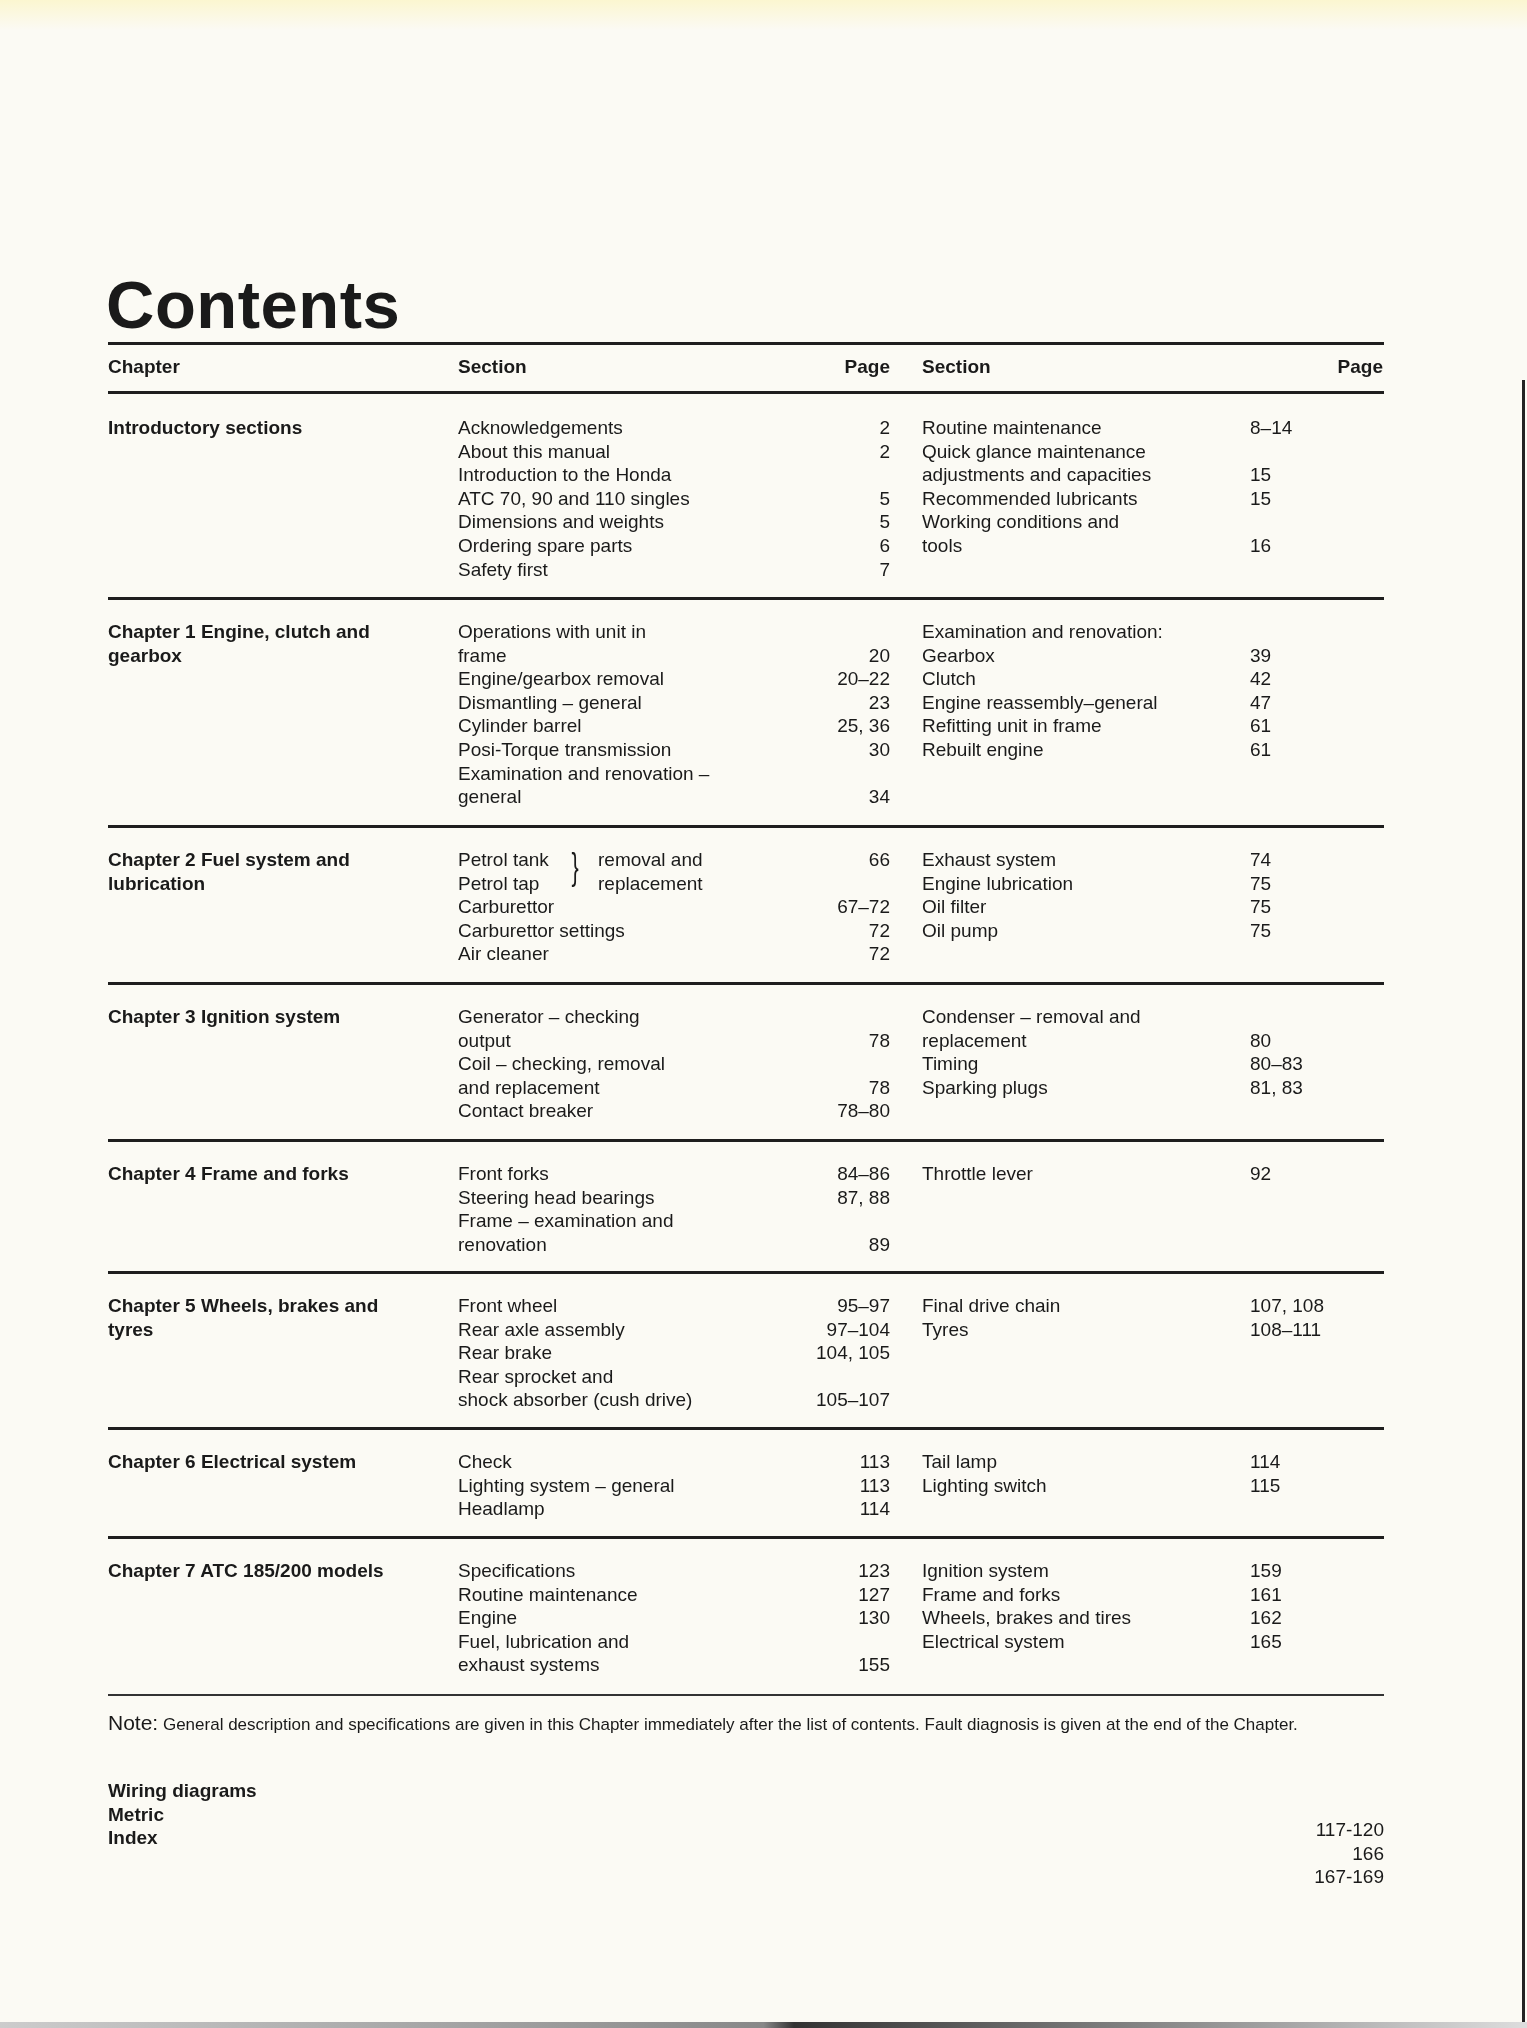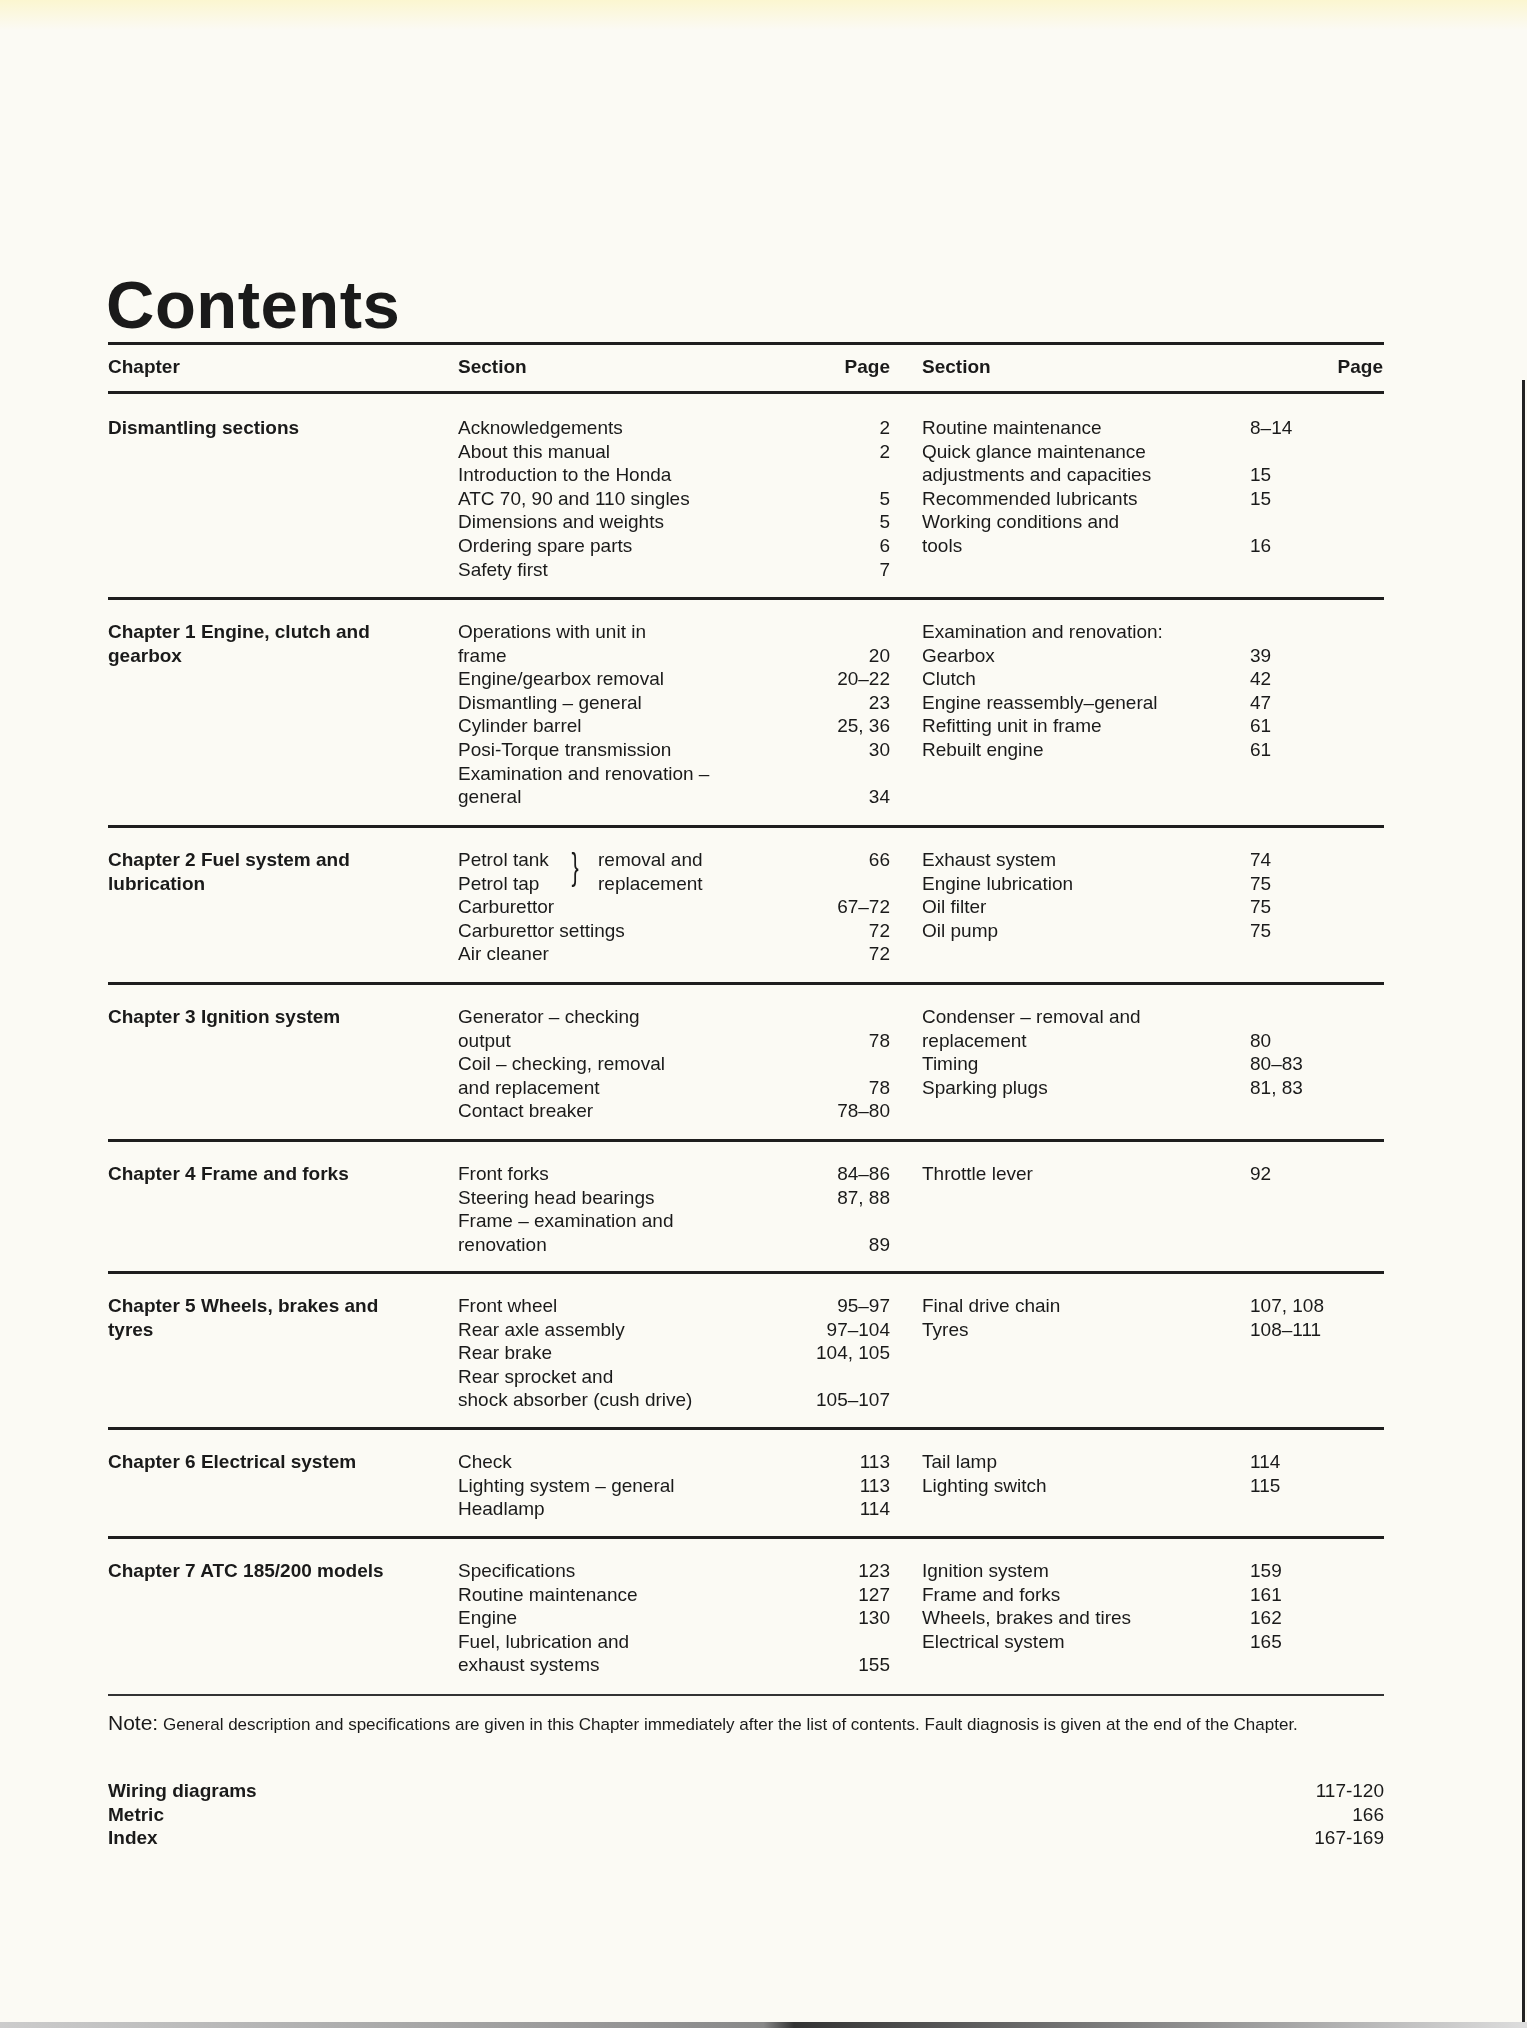--- a/index.html
+++ b/index.html
@@ -25,21 +25,21 @@
   .p1 { left:780px; width:110px; text-align:right; }
   .s2 { left:922px; width:330px; }
   .p2 { left:1250px; width:133px; text-align:left; }
   .brace-row { position:relative; }
   .brace { position:absolute; left:111px; top:-1px; font-size:22px; line-height:23px; }
   .brace-text { position:absolute; left:140px; }
   .note { position:absolute; left:108px; top:1711px; width:1276px; font-size:17px; line-height:24px; }
   .note .lbl { font-size:21px; }
   .misc { position:absolute; left:108px; top:1779px; width:1276px; font-size:19px; font-weight:bold; line-height:23.6px; }
   .misc .row { display:flex; justify-content:space-between; height:23.6px;text-align:center; }
-  .misc .pg { font-weight:normal; }
+  .misc .pg { font-weight:normal;margin-top:39px; }
 </style>
 </head>
 <body>
 
 <div class="topglow"></div>
 <div class="edge-line"></div>
 <div class="bottom-strip"></div>
 
 <div class="title">Contents</div>
 
@@ -47,21 +47,21 @@
 <div class="hdr" style="left:108px">Chapter</div>
 <div class="hdr" style="left:458px">Section</div>
 <div class="hdr" style="left:780px;width:110px;text-align:right">Page</div>
 <div class="hdr" style="left:922px">Section</div>
 <div class="hdr" style="left:1250px;width:133px;text-align:right">Page</div>
 <div class="rule" style="top:391px"></div>
 
 <div id="chapters">
     <div class="block" style="top: 416px;">
       <div class="ch">
-        <div>Dismantling sections</div>
+        <div>Introductory sections</div>
       </div>
       <div class="col s1">
         <div class="line">Acknowledgements</div>
         <div class="line">About this manual</div>
         <div class="line">Introduction to the Honda</div>
         <div class="line">ATC 70, 90 and 110 singles</div>
         <div class="line">Dimensions and weights</div>
         <div class="line">Ordering spare parts</div>
         <div class="line">Safety first</div>
       </div>

